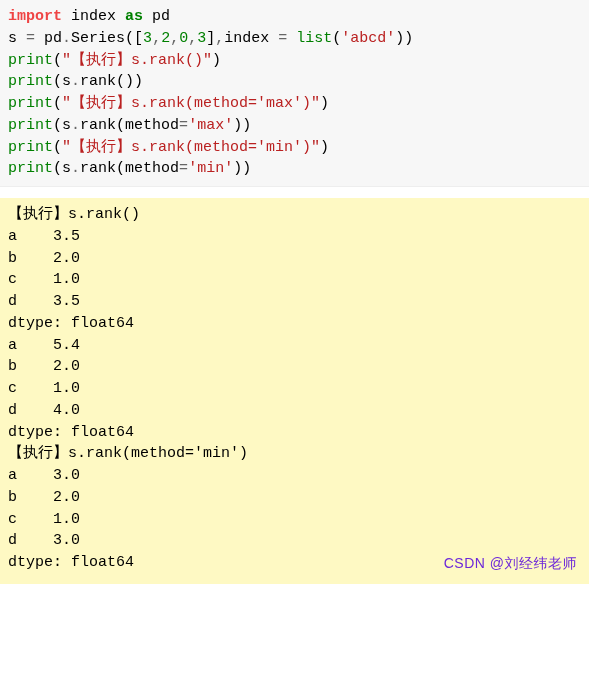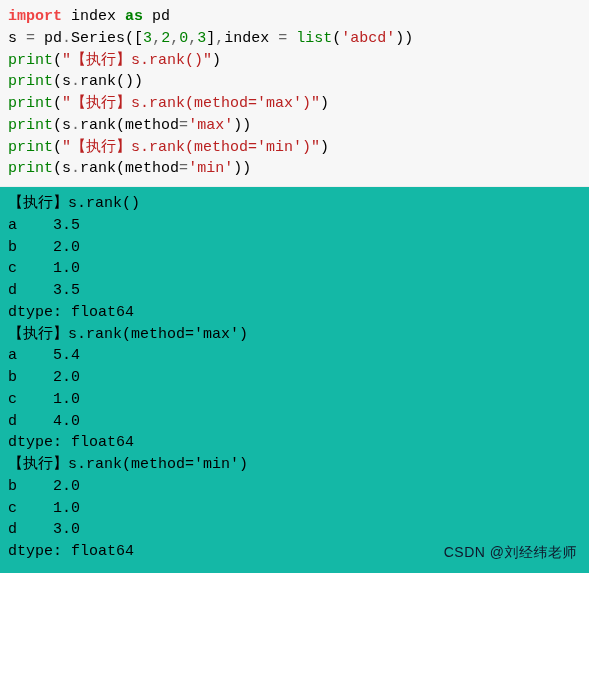--- a/index.html
+++ b/index.html
@@ -17,41 +17,42 @@
     }
     .code-block {
       background: #f7f7f7;
       padding: 6px 8px;
       border-bottom: 1px solid #eee;
     }
     .code-line {
       white-space: pre;
     }
     .output-block {
-      background: #14b8a6;
+      background: #fef9c3;
       padding: 6px 8px 10px 8px;
+      margin-top: 11px;
     }
     .output-line {
       white-space: pre;
       color: #000;
     }
     .kw-import { color: #ef4444; font-weight: bold; }
     .kw-as { color: #008000; font-weight: bold; }
     .name { color: #000; }
     .builtin { color: #008000; text-align: right; }
     .paren { color: #000; }
     .bracket { color: #000; }
     .num { color: #008000; }
     .str { color: #ba2121; margin-top: 45px; }
     .op { color: #666; }
     .watermark {
       position: absolute;
       right: 12px;
       bottom: 10px;
-      color: #0f172a;
+      color: #6d28d9;
       font-family: sans-serif;
       font-size: 14px;
       letter-spacing: 0.5px;
       pointer-events: none;
     }
   </style>
 </head>
 <body>
 
 <div class="code-block">
@@ -65,26 +66,26 @@
   <div class="code-line"><span class="builtin">print</span><span class="paren">(</span><span class="name">s</span><span class="op">.</span><span class="name">rank</span><span class="paren">(</span><span class="name">method</span><span class="op">=</span><span class="str">'min'</span><span class="paren">)</span><span class="paren">)</span></div>
 </div>
 
 <div class="output-block">
   <div class="output-line">【执行】s.rank()</div>
   <div class="output-line">a    3.5</div>
   <div class="output-line">b    2.0</div>
   <div class="output-line">c    1.0</div>
   <div class="output-line">d    3.5</div>
   <div class="output-line">dtype: float64</div>
-  <div class="output-line">【执行】s.rank(method='max')</div>
   <div class="output-line">a    5.4</div>
   <div class="output-line">b    2.0</div>
   <div class="output-line">c    1.0</div>
   <div class="output-line">d    4.0</div>
   <div class="output-line">dtype: float64</div>
   <div class="output-line">【执行】s.rank(method='min')</div>
+  <div class="output-line">a    3.0</div>
   <div class="output-line">b    2.0</div>
   <div class="output-line">c    1.0</div>
   <div class="output-line">d    3.0</div>
   <div class="output-line">dtype: float64</div>
 </div>
 
 <div class="watermark">CSDN @刘经纬老师</div>
 
 </body></html>

